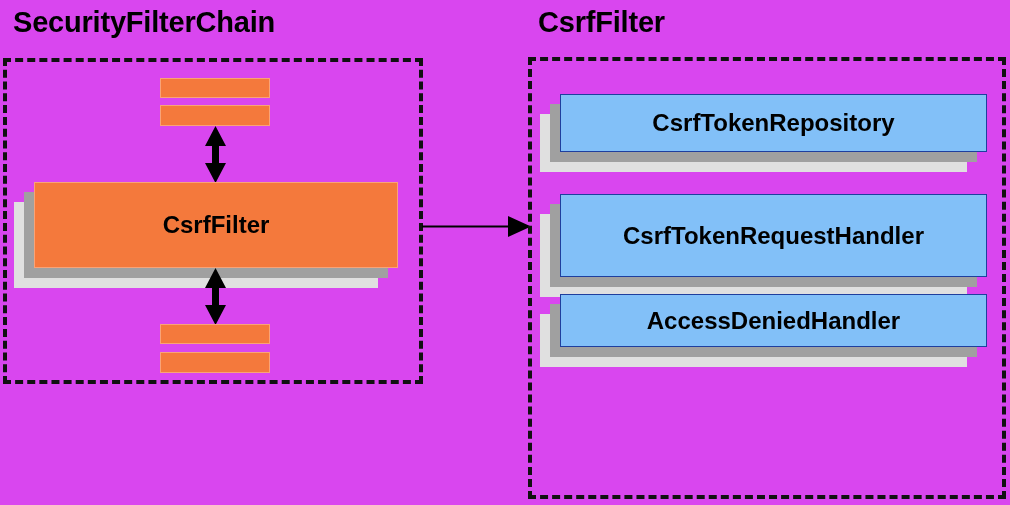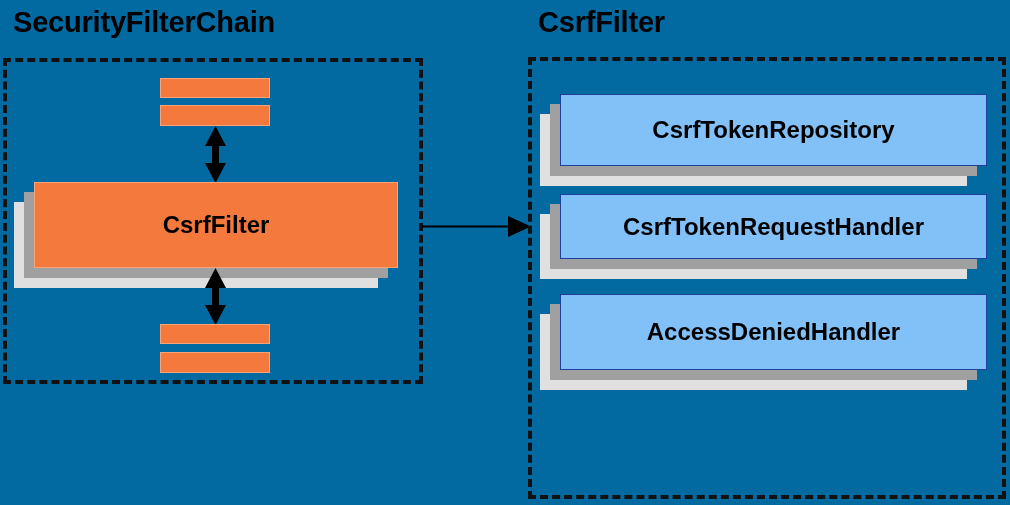--- a/index.html
+++ b/index.html
@@ -7,21 +7,21 @@
     padding: 0;
     background: #ffffff;
   }
   body {
     font-family: "Liberation Sans", sans-serif;
   }
   .canvas {
     position: relative;
     width: 1010px;
     height: 505px;
-    background: #0369a1;
+    background: #d946ef;
     overflow: hidden;
   }
 
   
   .panel-title {
     position: absolute;
     font-size: 29px;
     font-weight: bold;
     color: #000000;
     letter-spacing: -0.2px;
@@ -132,32 +132,32 @@
 
   <div class="h-arrow" style="left:422px; top:216px;">
     <svg width="110" height="21" viewBox="0 0 110 21">
       <line x1="0" y1="10.5" x2="88" y2="10.5" stroke="#000000" stroke-width="2"></line>
       <polygon points="86,0 109,10.5 86,21" fill="#000000"></polygon>
     </svg>
   </div>
 
   <div class="dashed-box" id="box-right"></div>
 
-  <div class="node blue" style="left:560px; top:94px; width:427px; height:72px;">
+  <div class="node blue" style="left:560px; top:94px; width:427px; height:58px;">
     <div class="shade-far"></div>
     <div class="shade-near"></div>
     <div class="face">CsrfTokenRepository</div>
   </div>
 
-  <div class="node blue" style="left:560px; top:194px; width:427px; height:65px;">
+  <div class="node blue" style="left:560px; top:194px; width:427px; height:83px;">
     <div class="shade-far"></div>
     <div class="shade-near"></div>
     <div class="face">CsrfTokenRequestHandler</div>
   </div>
 
-  <div class="node blue" style="left:560px; top:294px; width:427px; height:76px;">
+  <div class="node blue" style="left:560px; top:294px; width:427px; height:53px;">
     <div class="shade-far"></div>
     <div class="shade-near"></div>
     <div class="face">AccessDeniedHandler</div>
   </div>
 
 
 </div>
 
 </body></html>

